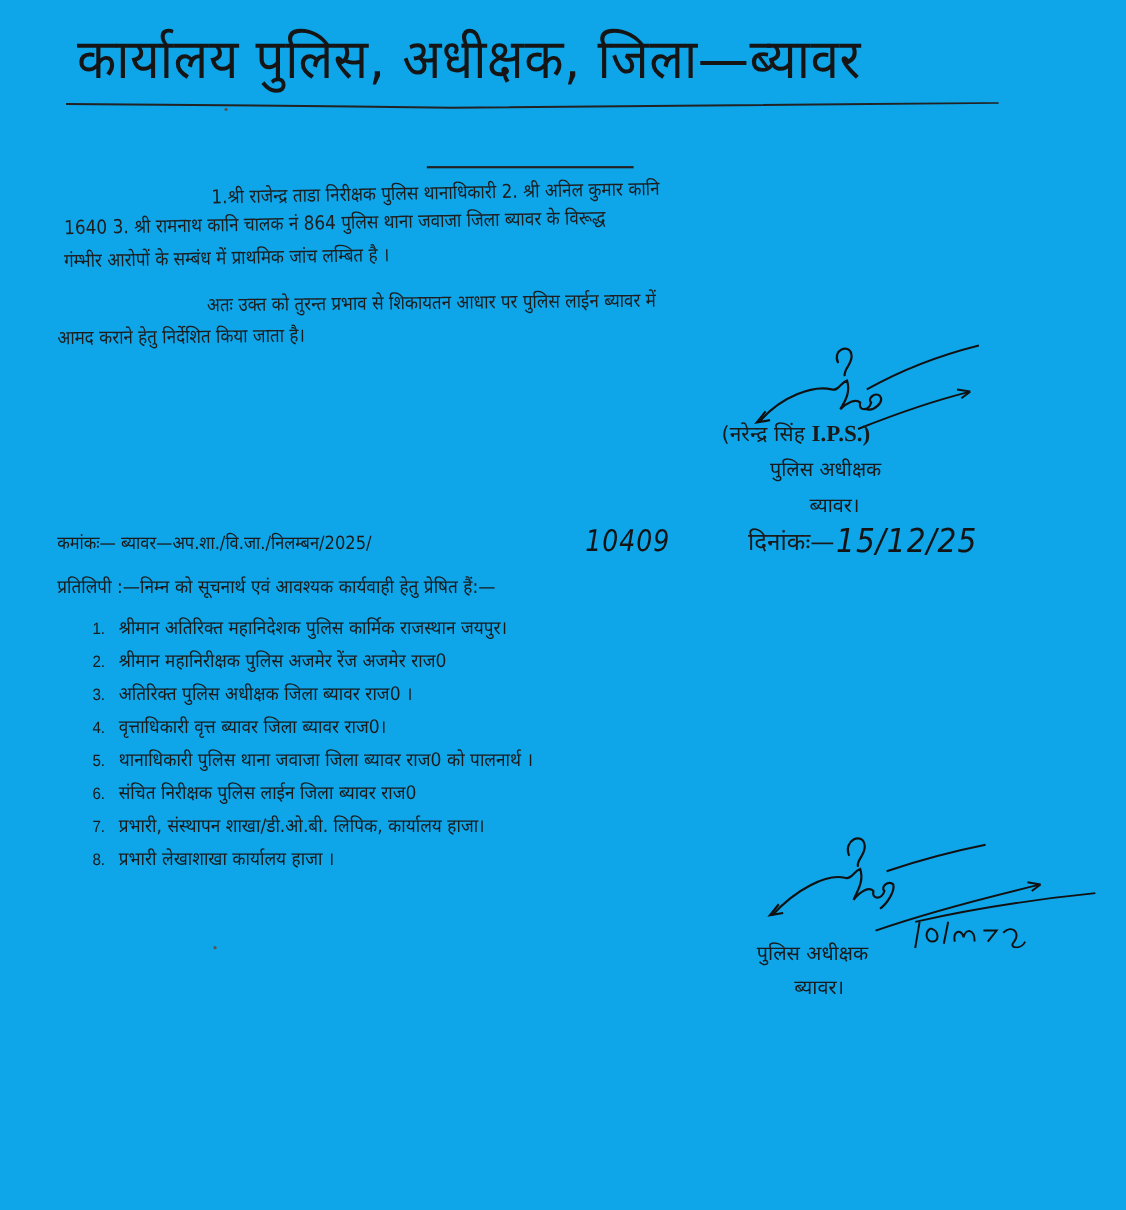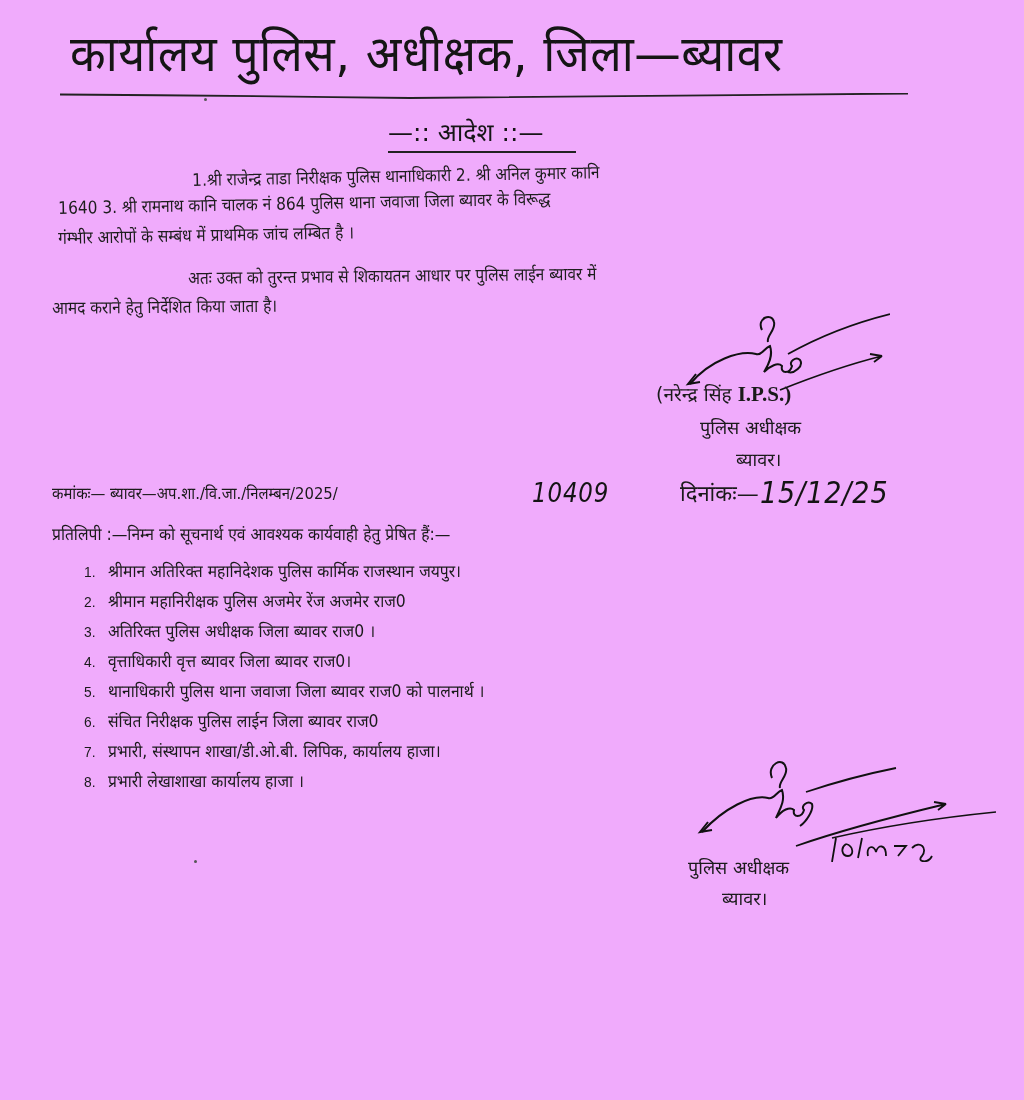--- a/index.html
+++ b/index.html
@@ -11,21 +11,21 @@
       width: 1024px;
       height: 1100px;
       position: relative;
       overflow: hidden;
       font-family: "DejaVu Sans", "Liberation Sans", sans-serif;
       color: #1a1a1a;
     }
     .page {
       position: absolute;
       inset: 0;
-      background: #f0abfc;
+      background: #0ea5e9;
     }
     .abs { position: absolute; white-space: nowrap; }
 
     
     .office-title {
       left: 70px;
       top: 22px;
       font-size: 50px;
       line-height: 64px;
       color: #151515;
@@ -173,21 +173,20 @@
 </head>
 <body>
 
 <div class="page">
 
   <div class="abs office-title">कार्यालय पुलिस, अधीक्षक, जिला—ब्यावर</div>
   <svg class="title-underline" viewBox="0 0 848 6" preserveAspectRatio="none">
     <path d="M0 1.5 Q 180 2.5 350 5 Q 600 3.5 848 0.5" stroke="#222" stroke-width="1.8" fill="none"></path>
   </svg>
 
-  <div class="abs order-heading">—:: आदेश ::—</div>
   <div class="order-underline"></div>
 
   <div class="abs body-line para1-l1">1.श्री राजेन्द्र ताडा निरीक्षक पुलिस थानाधिकारी 2. श्री अनिल कुमार कानि</div>
   <div class="abs body-line para1-l2">1640   3. श्री रामनाथ कानि चालक नं 864 पुलिस थाना जवाजा जिला ब्यावर के विरूद्ध</div>
   <div class="abs body-line para1-l3">गंम्भीर आरोपों के सम्बंध में प्राथमिक जांच लम्बित है ।</div>
   <div class="abs body-line para2-l1">अतः उक्त को तुरन्त प्रभाव से शिकायतन आधार पर पुलिस लाईन ब्यावर में</div>
   <div class="abs body-line para2-l2">आमद कराने हेतु निर्देशित किया जाता है।</div>
 
   <svg class="sig-svg" style="left:670px; top:308px; width:220px; height:84px;" viewBox="0 0 220 84">
     <path d="M92 22 C 86 10, 102 4, 104 14 C 106 22, 96 28, 98 34" stroke="#111" stroke-width="2" fill="none"></path>

